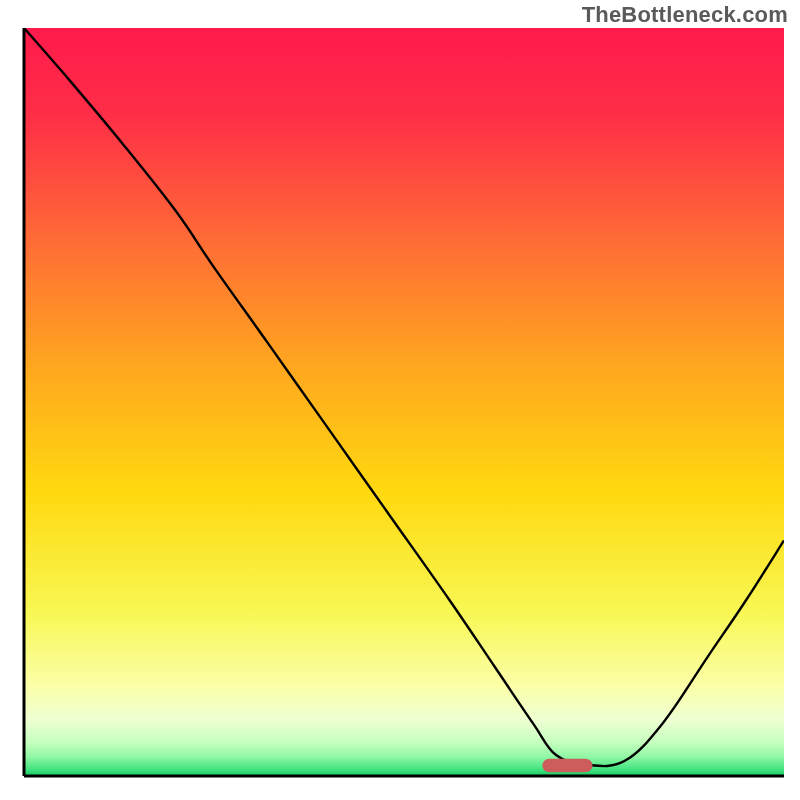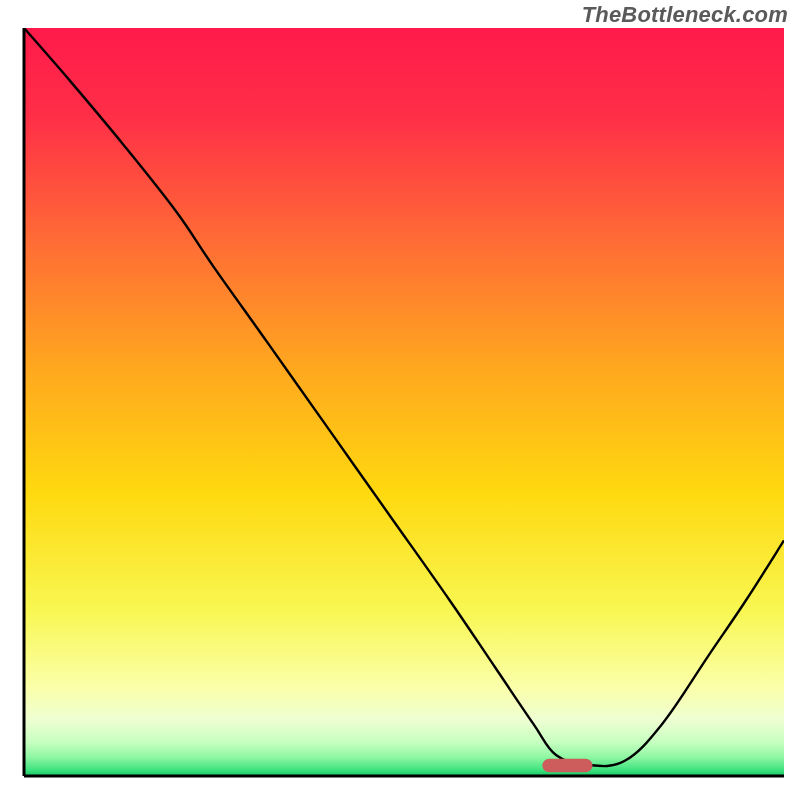--- a/index.html
+++ b/index.html
@@ -7,21 +7,20 @@
     padding: 0;
     width: 800px;
     height: 800px;
     background: #ffffff;
     font-family: Arial, Helvetica, sans-serif;
   }
   .container {
     position: relative;
     width: 800px;
     height: 672px;
-    font-style: italic;
   }
   .watermark {
     position: absolute;
     top: 2px;
     right: 12px;
     font-size: 22px;
     font-weight: 600;
     color: #5a5a5a;
     letter-spacing: 0.2px;
   }

